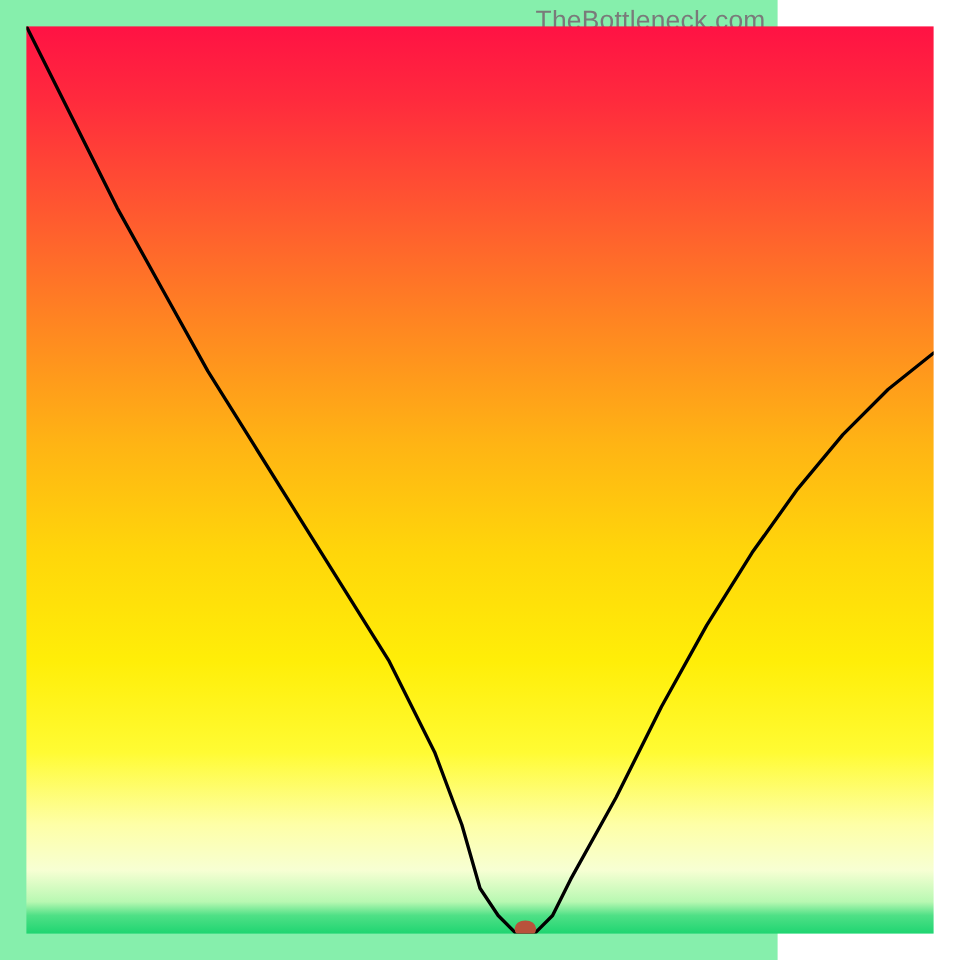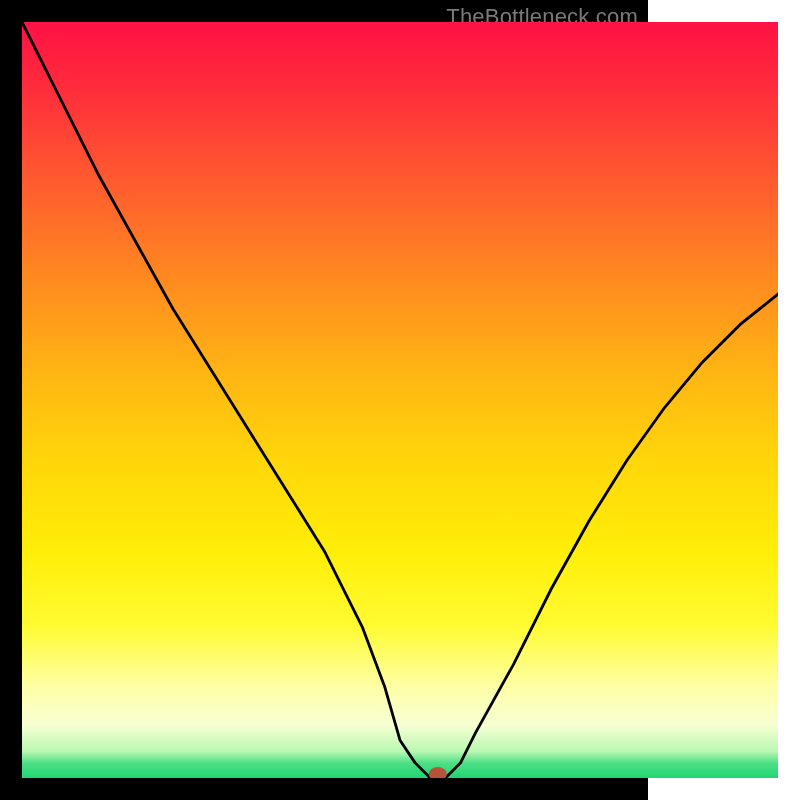--- a/index.html
+++ b/index.html
@@ -7,21 +7,21 @@
     padding: 0;
     width: 800px;
     height: 800px;
     overflow: hidden;
     font-family: Arial, Helvetica, sans-serif;
   }
   .frame {
     position: relative;
     width: 648px;
     height: 800px;
-    background: #000000;
+    background: #86efac;
   }
   .plot {
     position: absolute;
     left: 22px;
     top: 22px;
     width: 756px;
     height: 756px;
     background: linear-gradient(
       to bottom,
       #ff1244 0%,

